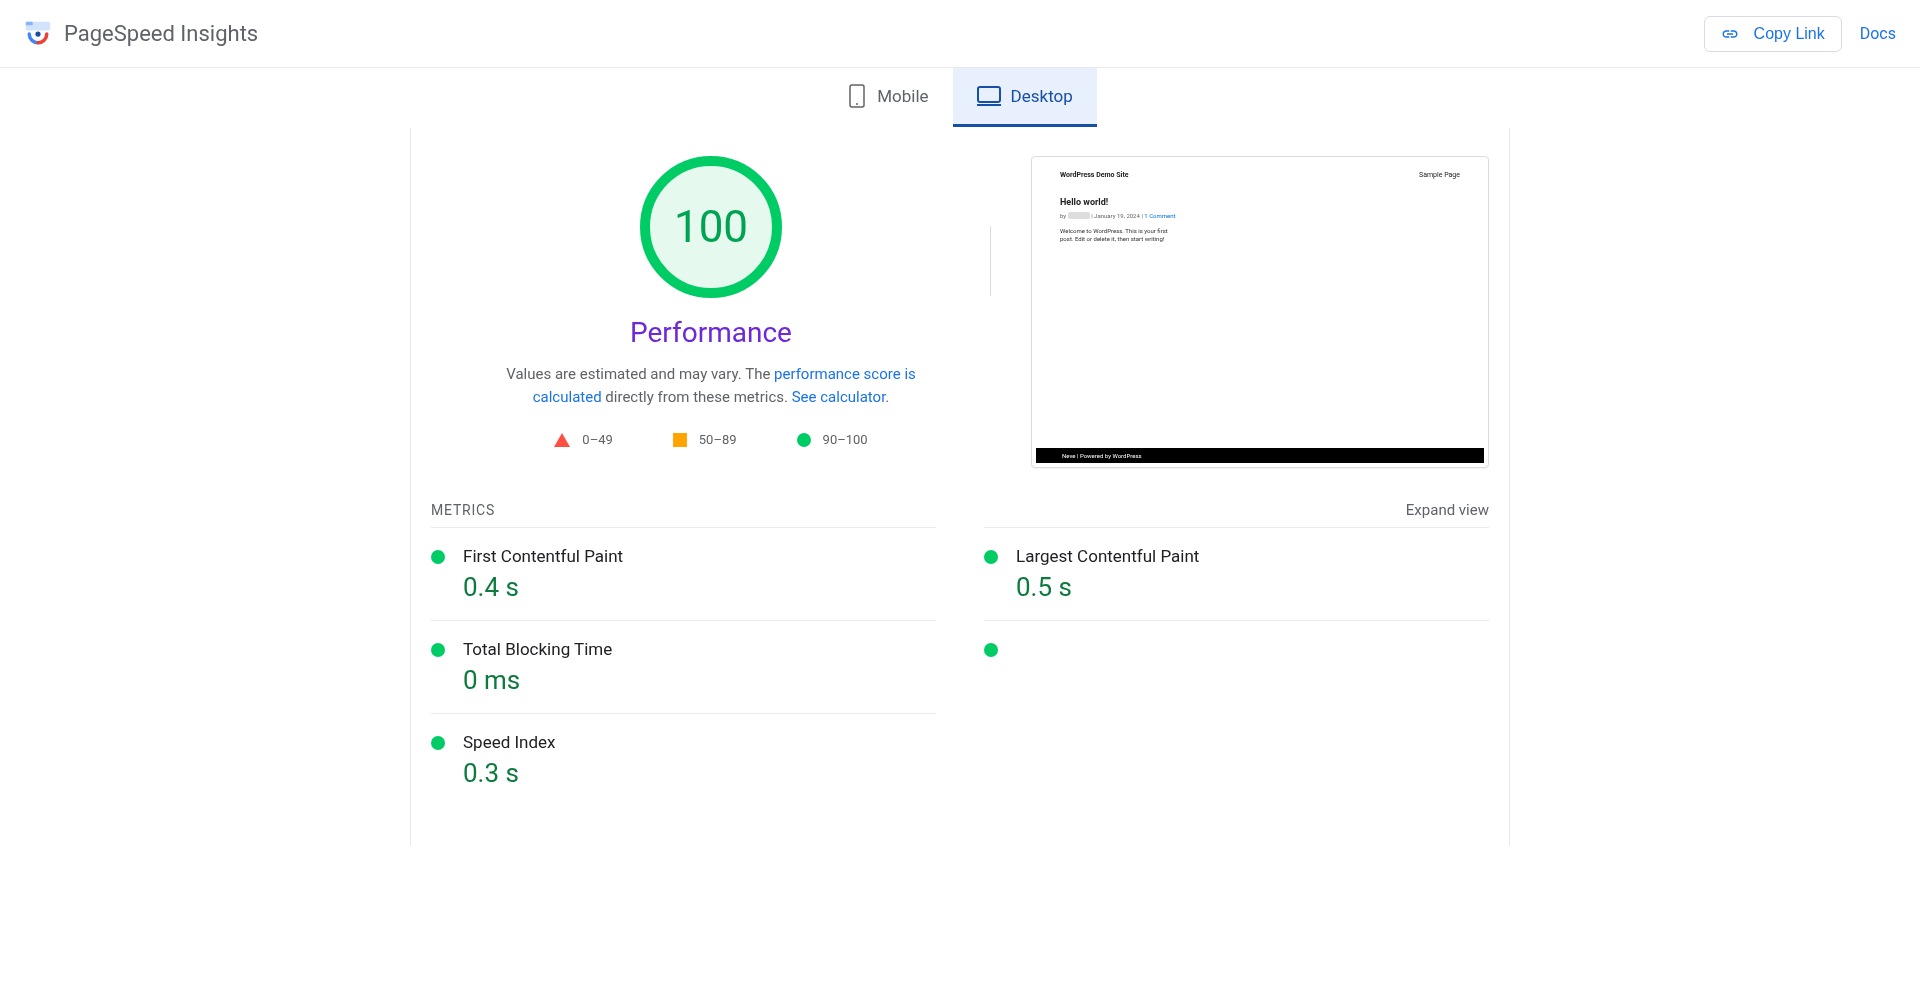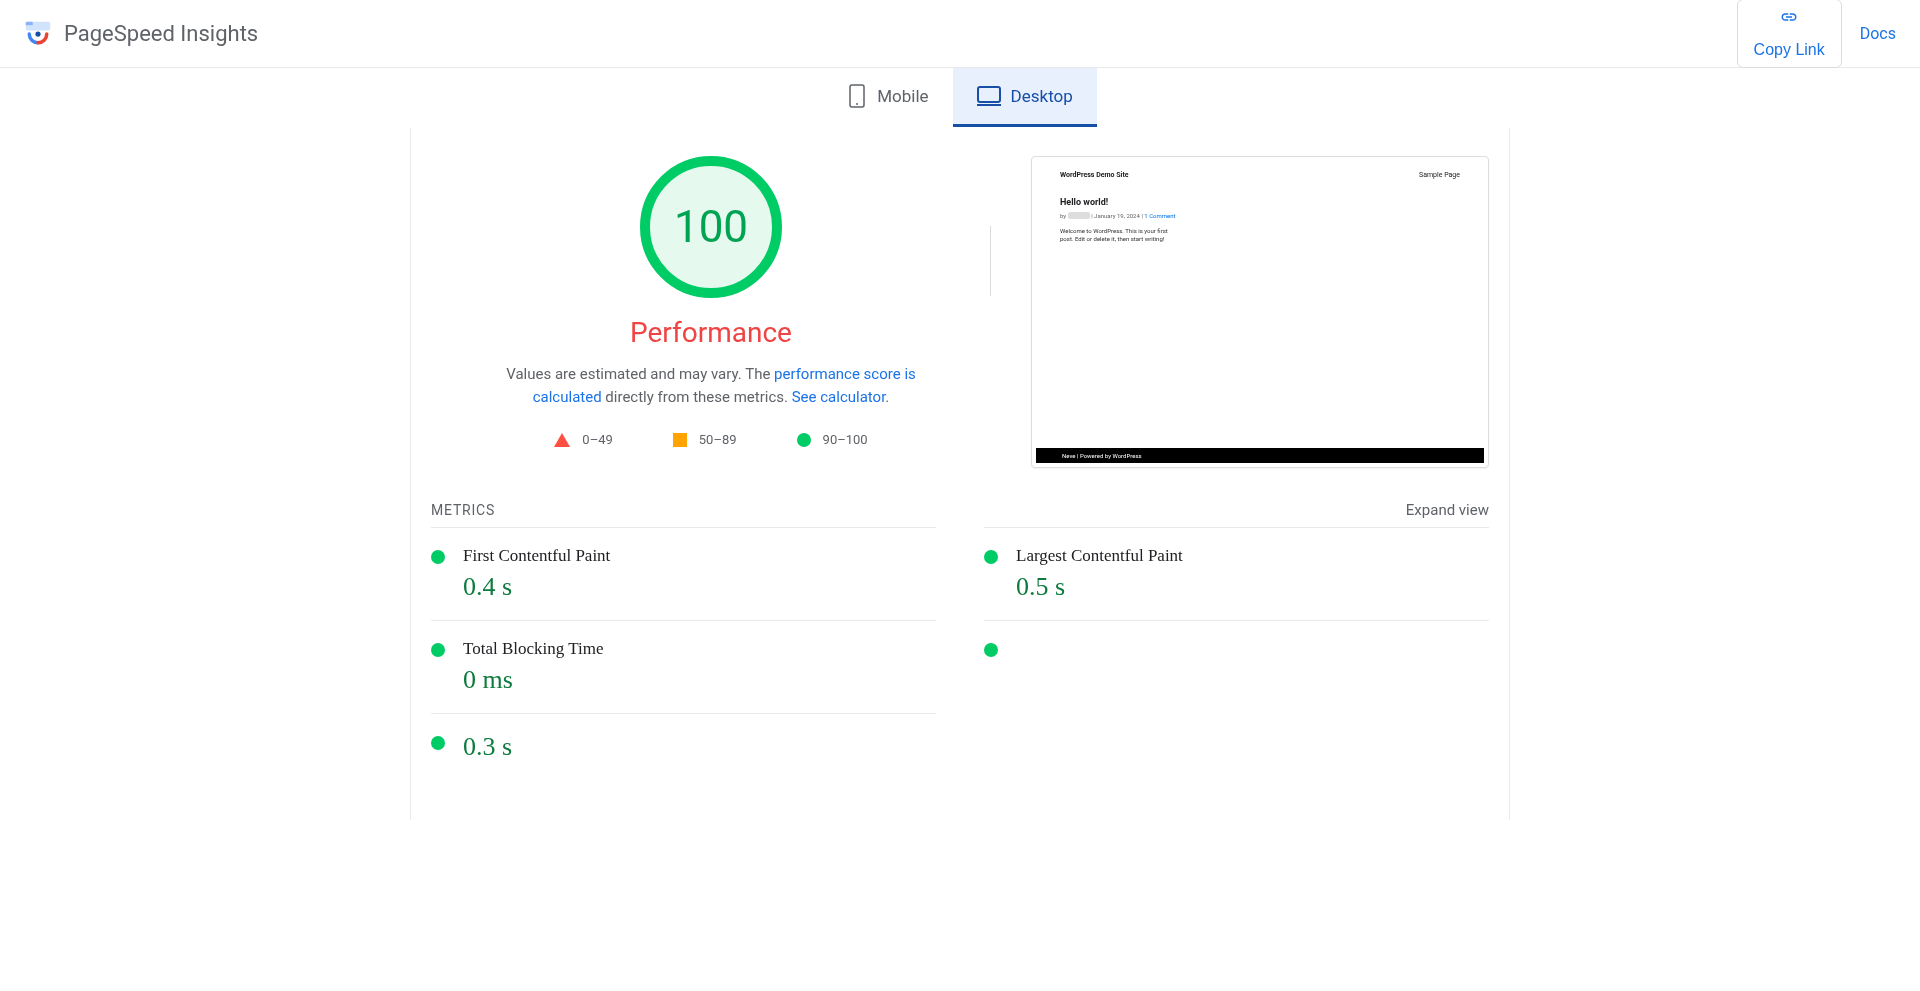--- a/index.html
+++ b/index.html
@@ -3,35 +3,35 @@
 <meta charset="utf-8">
 <style>
 * { box-sizing: border-box; margin: 0; padding: 0; }
 body { font-family: Roboto, "Helvetica Neue", Arial, sans-serif; color: #202124; background: #fff; }
 .header { display: flex; align-items: center; justify-content: space-between; padding: 10px 24px; border-bottom: 1px solid #e8eaed; height: 68px; }
 .header-left { display: flex; align-items: center; gap: 12px; }
 .logo { width: 28px; height: 28px; position: relative; }
 .logo svg { width: 100%; height: 100%; }
 .app-title { font-size: 22px; font-weight: 400; color: #5f6368; }
 .header-right { display: flex; align-items: center; gap: 18px; }
-.copy-link-btn { display: flex; align-items: center; gap: 15px; border: 1px solid #dadce0; border-radius: 6px; padding: 8px 16px; background: #fff; cursor: pointer; font-size: 16px; color: #1a73e8; flex-direction: column; }
+.copy-link-btn { display: flex; align-items: center; gap: 15px; border: 1px solid #dadce0; border-radius: 6px; padding: 8px 16px; background: #fff; cursor: pointer; font-size: 16px; color: #1a73e8; }
 .copy-link-btn svg { width: 18px; height: 18px; fill: #1a73e8; }
 .docs-link { color: #1a73e8; font-size: 16px; text-decoration: none; cursor: pointer; }
 .tabs { display: flex; justify-content: center; border-bottom: 1px solid #fff; }
 .tab { display: flex; align-items: center; gap: 10px; padding: 16px 24px; font-size: 17px; color: #5f6368; cursor: pointer; border-bottom: 3px solid transparent; }
 .tab.active { background: #e8f0fe; color: #174ea6; border-bottom-color: #174ea6; }
 .tab-icon { width: 20px; height: 24px; }
 .content-wrap { max-width: 1100px; margin: 0 auto; border-left: 1px solid #e8eaed; border-right: 1px solid #e8eaed; padding: 28px 0 40px; }
 .perf-section { display: flex; gap: 40px; padding: 0 20px 20px; border-bottom: 1px solid #fff; }
 .perf-left { flex: 0 0 560px; text-align: center; position: relative; }
 .divider-v { position: absolute; right: 0; top: 70px; height: 70px; width: 1px; background: #dadce0; }
 .gauge-wrap { display: inline-block; position: relative; width: 142px; height: 142px; }
 .gauge-bg { width: 142px; height: 142px; border-radius: 50%; border: 10px solid #00cc66; background: #e6f9ee; display: flex; align-items: center; justify-content: center; }
 .gauge-score { font-size: 44px; color: #00a352; font-weight: 400; }
-.perf-title { font-size: 28px; margin-top: 18px; color: #ef4444; }
+.perf-title { font-size: 28px; margin-top: 18px; color: #6d28d9; }
 .perf-caption { font-size: 15px; color: #5f6368; max-width: 480px; margin: 14px auto 0; line-height: 1.5; }
 .perf-caption a { color: #1a73e8; text-decoration: none; cursor: pointer; }
 .legend { display: flex; justify-content: center; gap: 60px; margin-top: 24px; font-size: 13px; color: #5f6368; }
 .legend-item { display: flex; align-items: center; gap: 12px; }
 .tri { width: 0; height: 0; border-left: 8px solid transparent; border-right: 8px solid transparent; border-bottom: 14px solid #ff4e42; }
 .sq { width: 14px; height: 14px; background: #ffa400; }
 .circ { width: 14px; height: 14px; border-radius: 50%; background: #00cc66; }
 .preview { flex: 1; }
 .preview-card { border: 1px solid #dadce0; border-radius: 4px; height: 312px; position: relative; overflow: hidden; box-shadow: 0 1px 2px rgba(0,0,0,0.06); }
 .preview-inner { padding: 14px 28px; font-size: 7px; }
@@ -39,21 +39,21 @@
 .preview-hello { font-size: 9px; font-weight: bold; margin-bottom: 5px; }
 .preview-meta { font-size: 6px; color: #666; margin-bottom: 8px; }
 .preview-meta .blur { background: #ddd; color: transparent; border-radius: 2px; padding: 0 8px; }
 .preview-meta .link { color: #0073e6; }
 .preview-body { font-size: 6px; color: #333; max-width: 120px; line-height: 1.3; }
 .preview-footer { position: absolute; bottom: 4px; left: 4px; right: 4px; background: #000; color: #fff; font-size: 6px; padding: 4px 26px; }
 .metrics-header { display: flex; justify-content: space-between; align-items: center; padding: 12px 20px 8px; }
 .metrics-title { font-size: 14px; letter-spacing: 0.8px; color: #5f6368; }
 .expand-view { font-size: 15px; color: #5f6368; cursor: pointer; }
 .metrics-grid { display: grid; grid-template-columns: 1fr 1fr; gap: 0 48px; padding: 0 20px; }
-.metric { padding: 18px 0; border-top: 1px solid #e8eaed; display: flex; gap: 18px; align-items: flex-start; font-family: Liberation Serif, serif; }
+.metric { padding: 18px 0; border-top: 1px solid #e8eaed; display: flex; gap: 18px; align-items: flex-start; }
 .metric:first-child, .metric:nth-child(2) { border-top: 1px solid #e8eaed; }
 .metric-dot { width: 14px; height: 14px; border-radius: 50%; background: #00cc66; margin-top: 4px; flex-shrink: 0; }
 .metric-content { flex: 1; }
 .metric-name { font-size: 17px; color: #202124; margin-bottom: 6px; }
 .metric-value { font-size: 26px; color: #0d7a3e; }
 </style>
 </head>
 <body>
 
 <div class="header">
@@ -174,17 +174,18 @@
         <div class="metric-name">Total Blocking Time</div>
         <div class="metric-value">0 ms</div>
       </div>
     </div>
     <div class="metric">
       <div class="metric-dot"></div>
     </div>
     <div class="metric">
       <div class="metric-dot"></div>
       <div class="metric-content">
+        <div class="metric-name">Speed Index</div>
         <div class="metric-value">0.3 s</div>
       </div>
     </div>
   </div>
 </div>
 
 </body></html>

